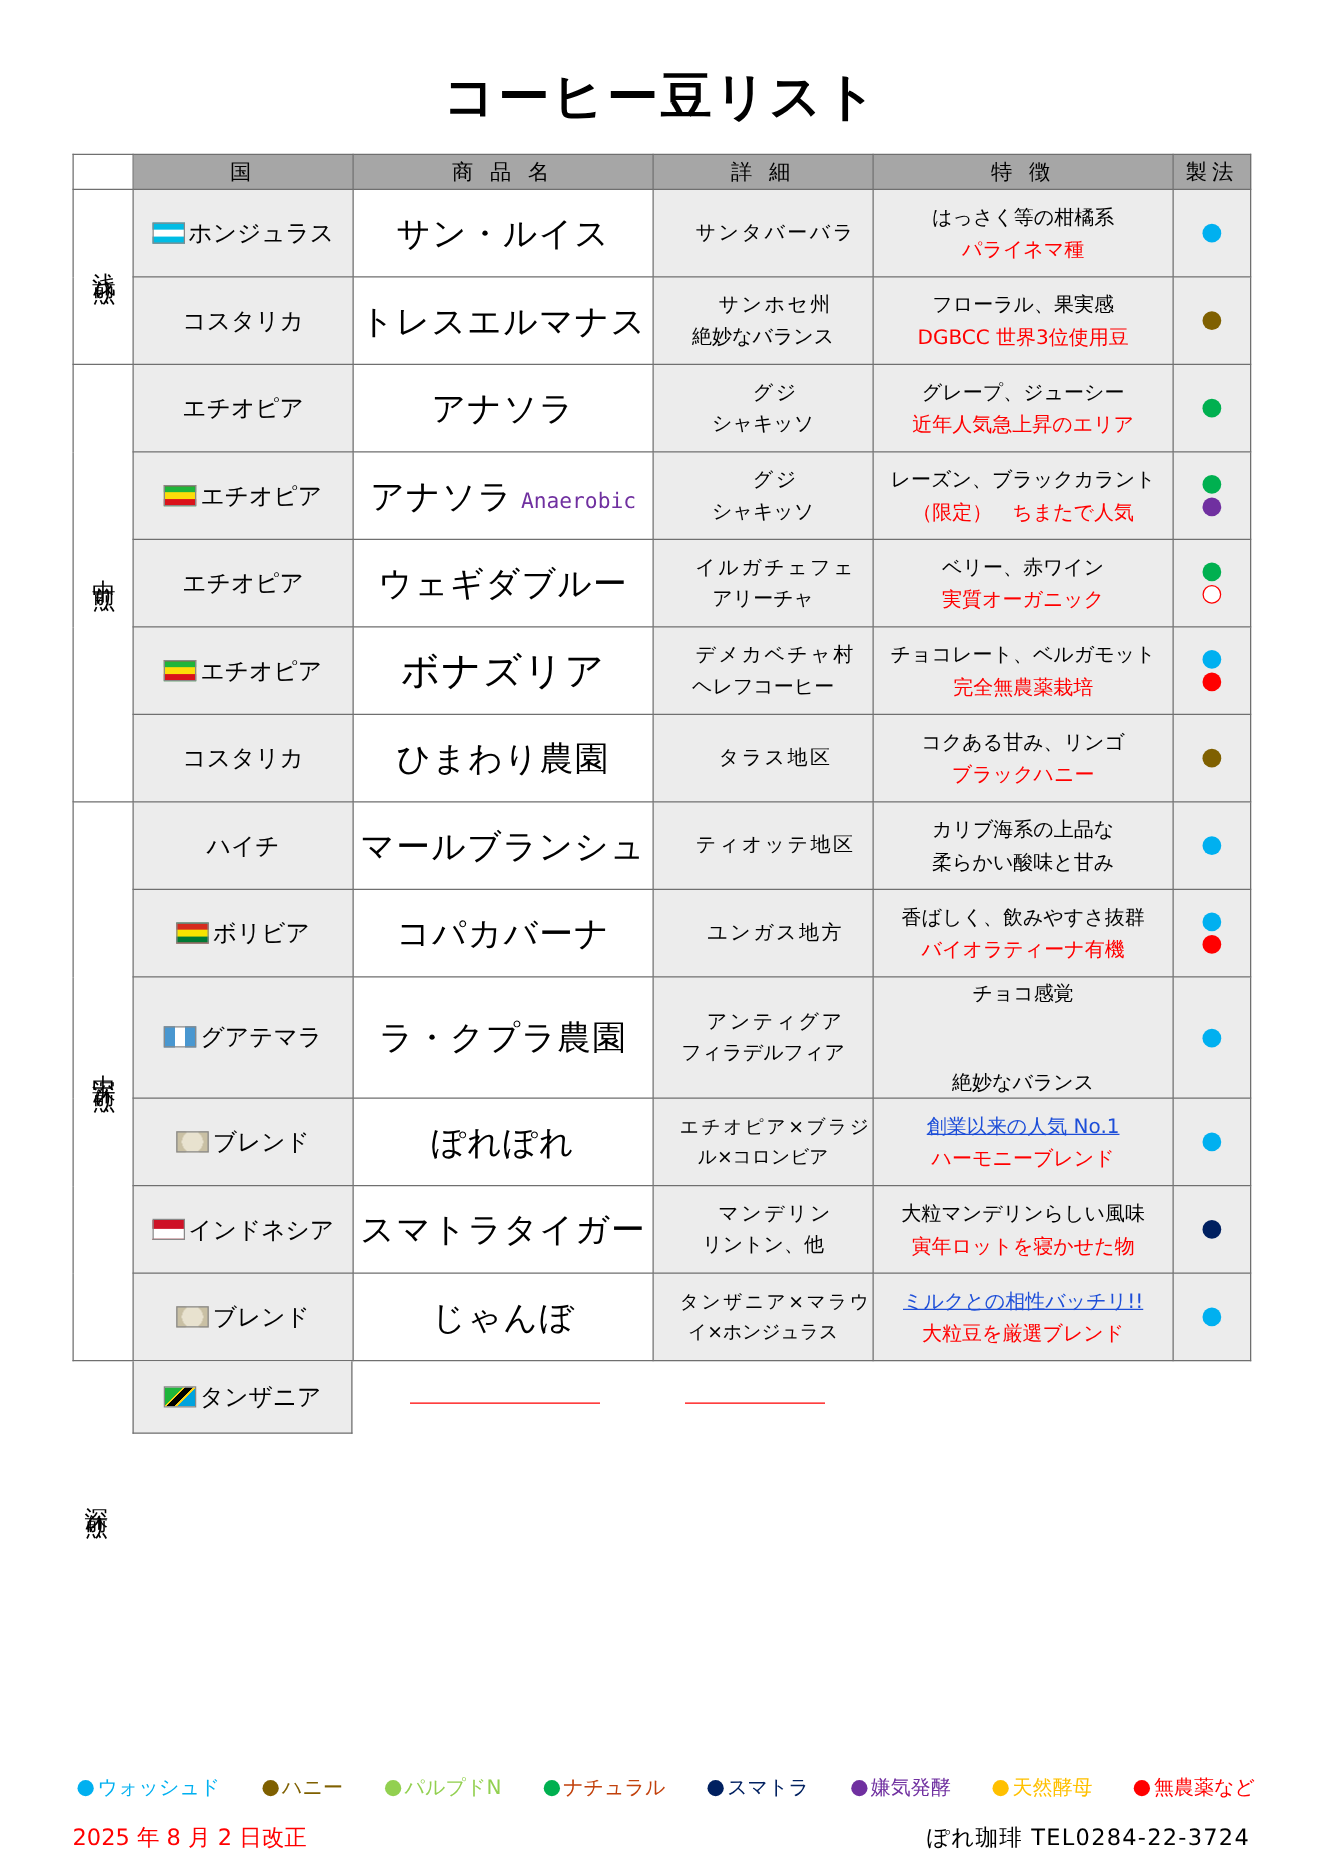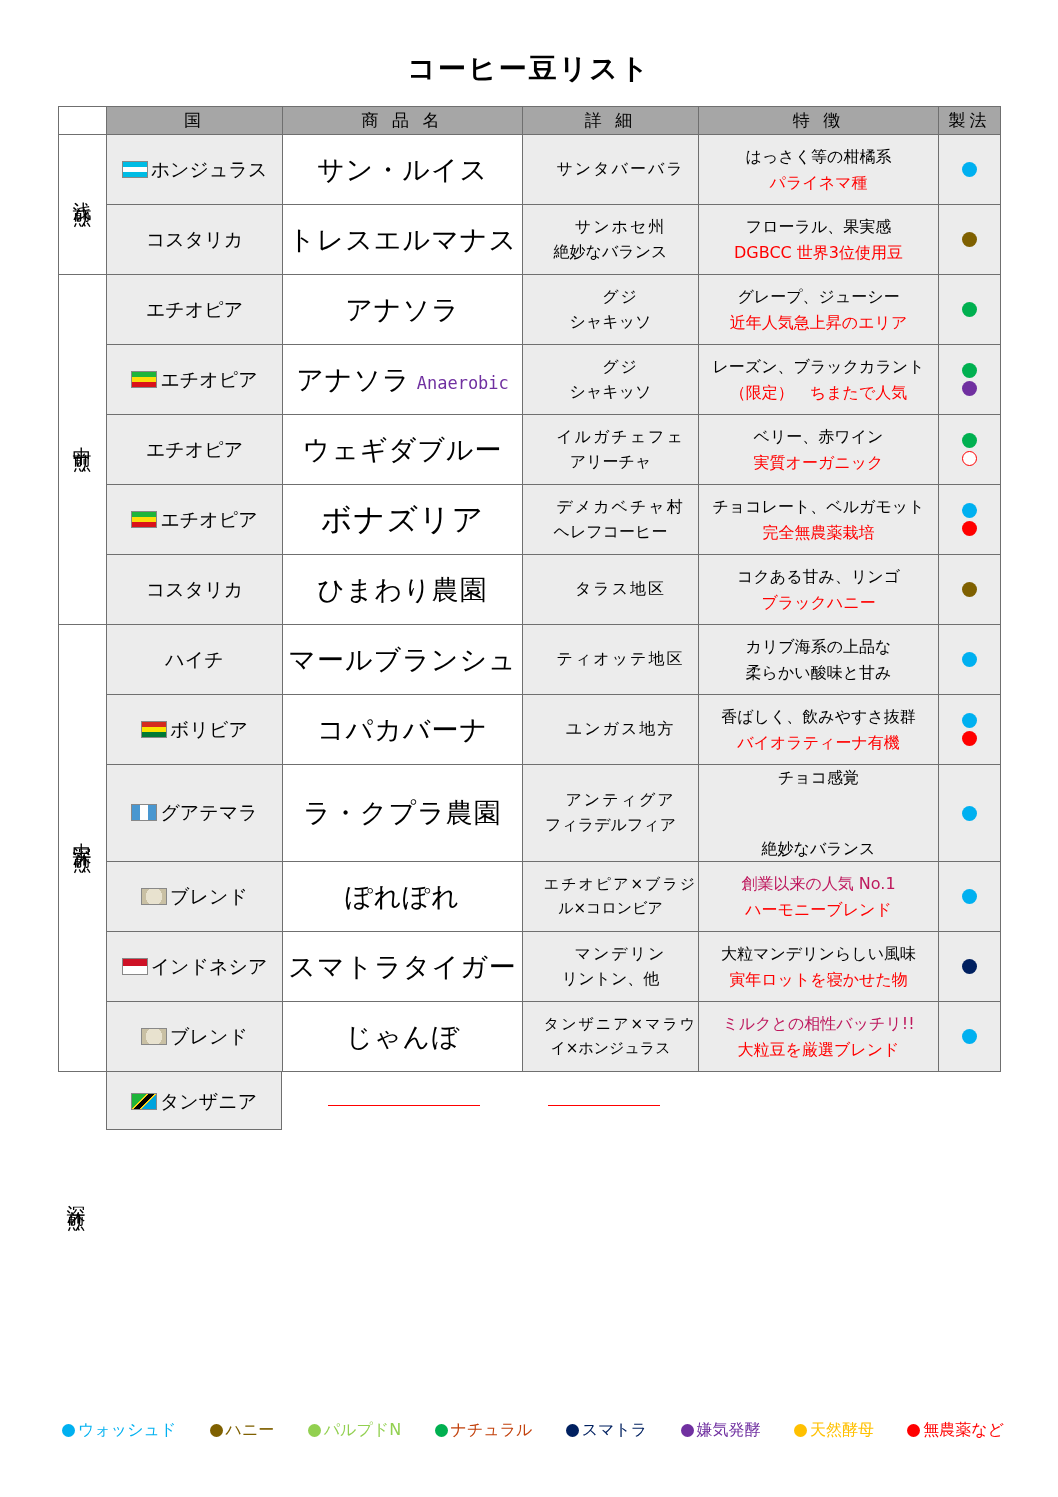--- a/index.html
+++ b/index.html
@@ -8,21 +8,21 @@
     width: 1058px; height: 1497px;
     background: #ffffff;
     font-family: "Liberation Sans", sans-serif;
     color: #000;
     position: relative;
   }
   .page { position: relative; width: 1058px; height: 1497px; }
 
   .title {
     text-align: center;
-    font-size: 28px;
+    font-size: 41px;
     font-weight: bold;
     letter-spacing: 2px;
     margin-top: 50px;
     margin-bottom: 18px;
     font-family: "DejaVu Sans", sans-serif;
   }
 
   table.main {
     border-collapse: collapse;
     margin-left: 58px;
@@ -118,21 +118,21 @@
 
   td.feature {
     background: #ececec;
     text-align: center;
     font-size: 16px;
     font-family: "DejaVu Sans", sans-serif;
     line-height: 1.6;
   }
   td.feature .l1 { display: block; }
   td.feature .l2 { display: block; color: #ff0000; }
-  td.feature .l1.red { color: #be185d; }
+  td.feature .l1.red { color: #1d4ed8; text-decoration: underline; }
 
   td.method {
     background: #ececec;
     text-align: center;
   }
   .dot {
     display: block;
     width: 15px; height: 15px;
     border-radius: 50%;
     margin: 3px auto;
@@ -466,14 +466,18 @@
       <div class="item">
         <span class="ldot" style="background: rgb(255, 192, 0);"></span>
         <span style="color: rgb(255, 192, 0);">天然酵母</span>
       </div>
       <div class="item">
         <span class="ldot" style="background: rgb(255, 0, 0);"></span>
         <span style="color: rgb(255, 0, 0);">無農薬など</span>
       </div>
     </div>
 
+  <div class="footer">
+    <div class="rev">2025 年 8 月 2 日改正</div>
+    <div class="tel">ぽれ珈琲 TEL0284-22-3724</div>
+  </div>
 
 </div>
 
 </body></html>

